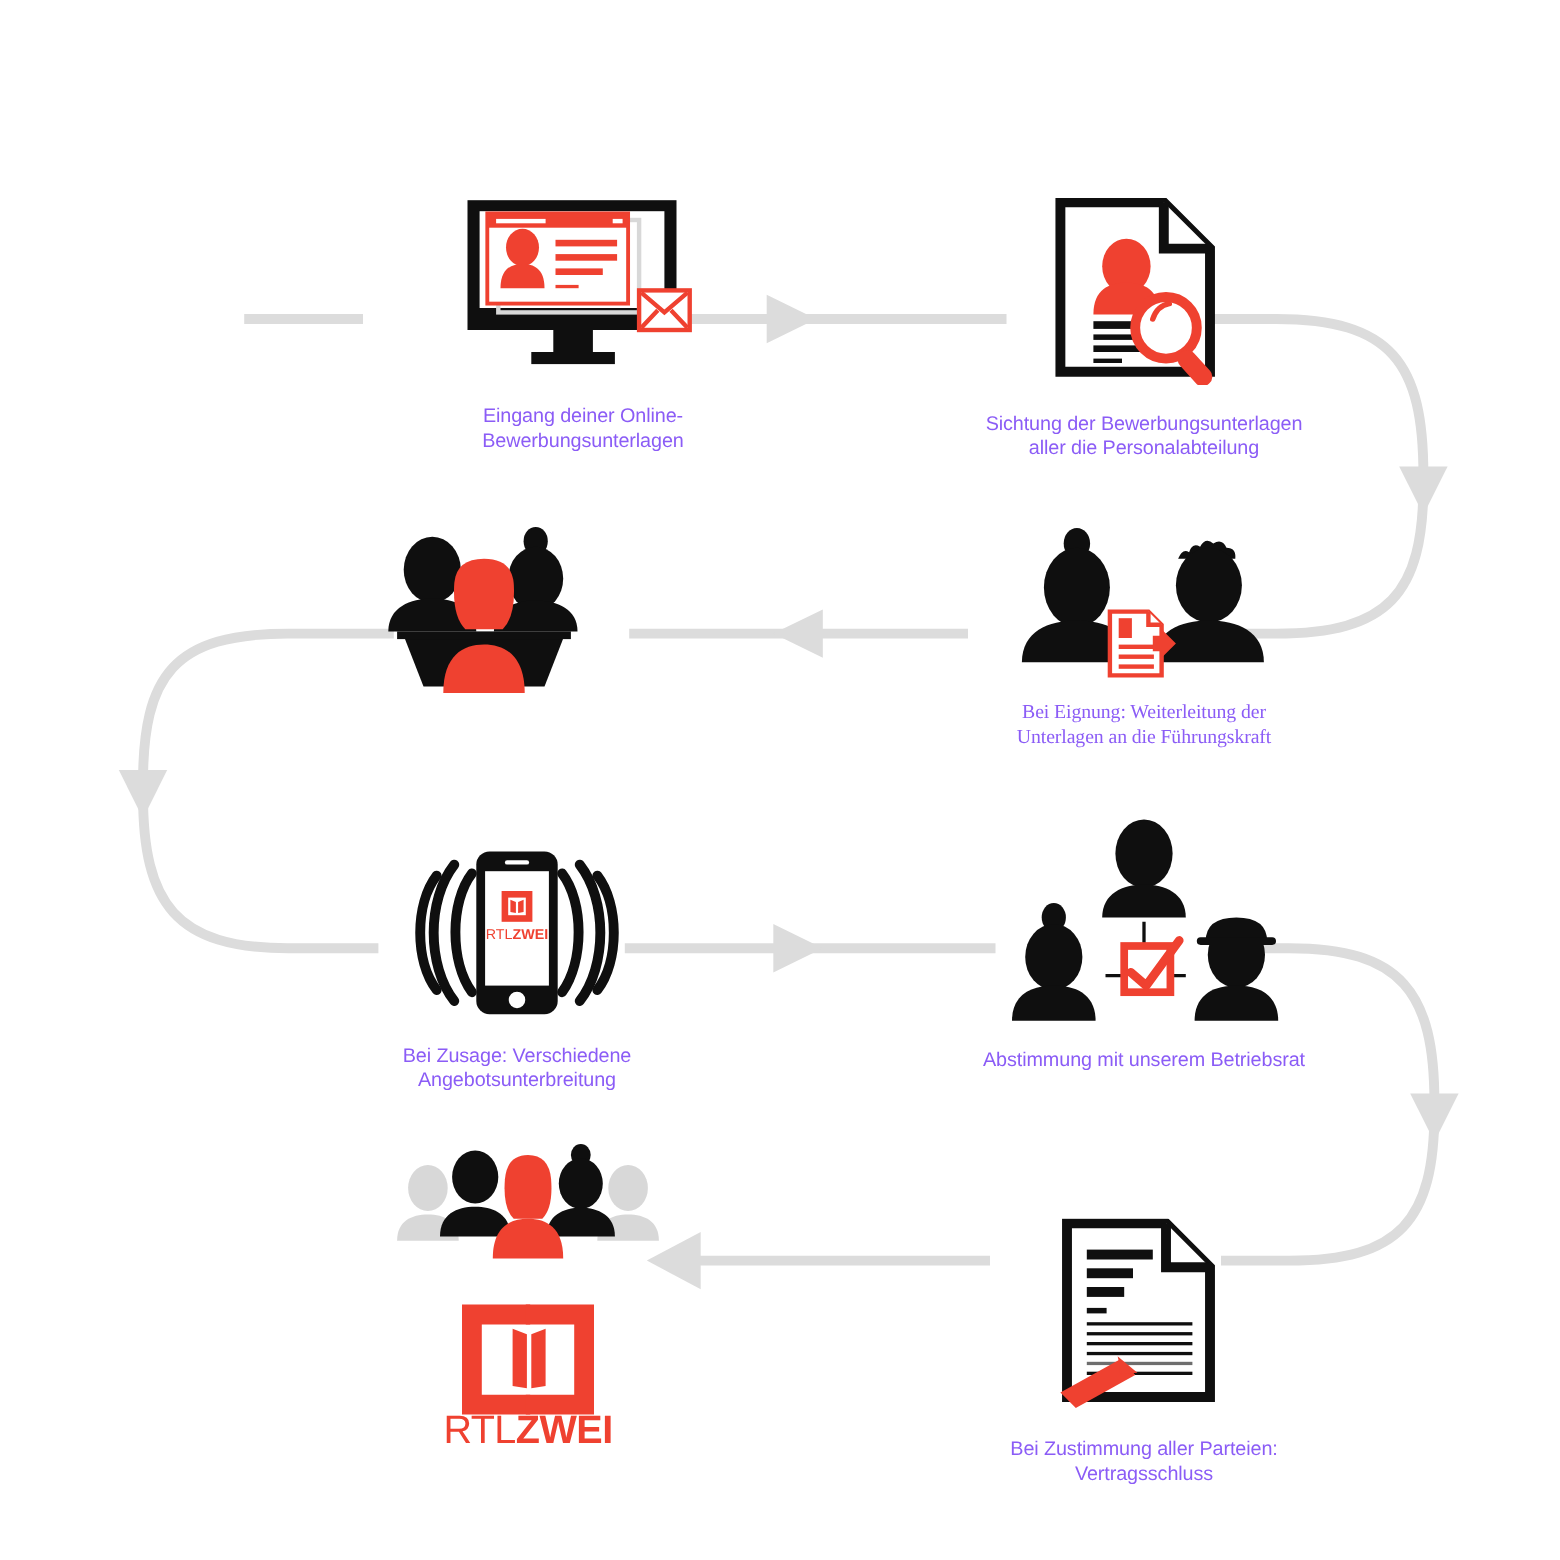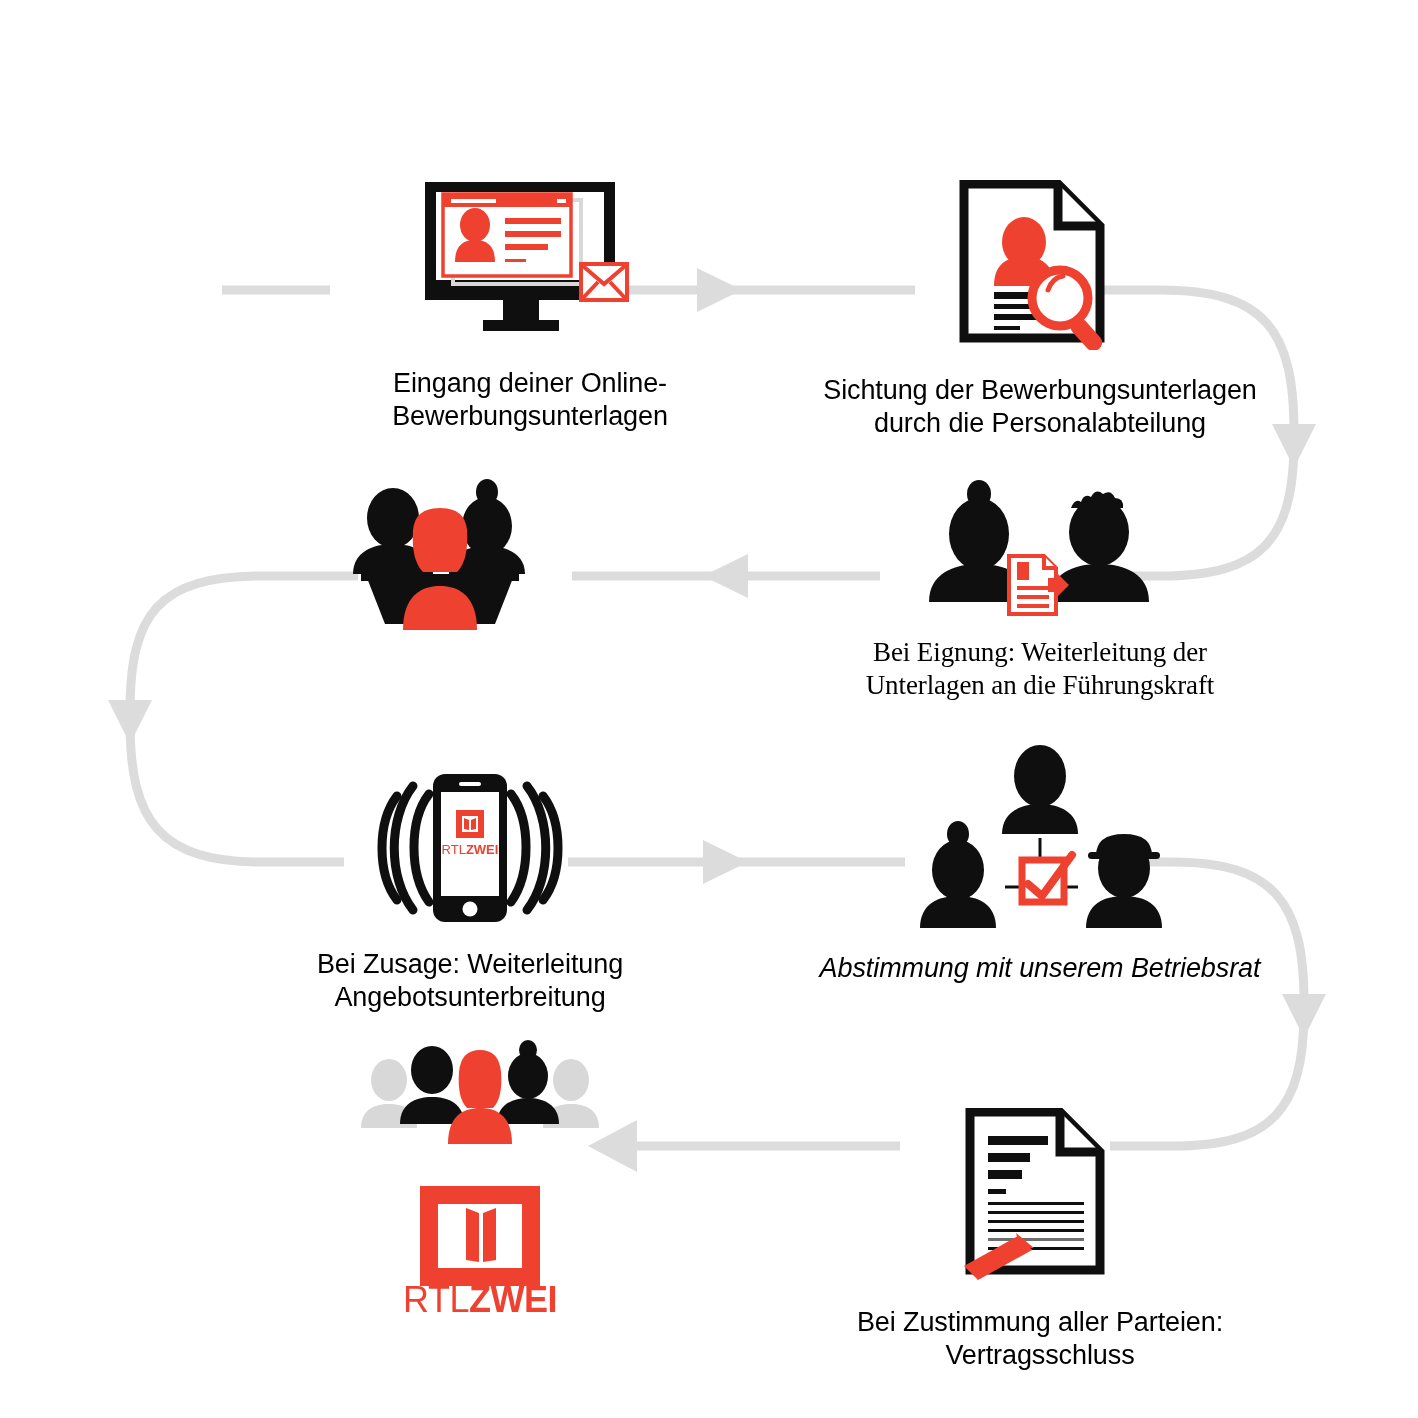--- a/index.html
+++ b/index.html
@@ -6,34 +6,34 @@
   body{
     width:1418px;height:1418px;
     font-family:"Liberation Sans","DejaVu Sans",sans-serif;
     overflow:hidden;
   }
   #stage{position:relative;width:1418px;height:1418px;background:#fff;}
   #flow-svg{position:absolute;left:0;top:0;width:1418px;height:1418px;}
   .step{position:absolute;text-align:center;}
   .step-icon{position:relative;margin:0 auto;}
   .step-label{
-    color:#000000;
-    font-size:27px;
+    color:#8b5cf6;
+    font-size:18px;
     line-height:1.24;
     letter-spacing:-0.1px;
     white-space:pre-line;
     font-weight:400;
   }
   
   #step-1{left:240px;top:180px;width:580px;}
   #step-2{left:760px;top:180px;width:560px;}
   #step-3{left:760px;top:478px;width:560px;}
   #step-4{left:150px;top:478px;width:580px;}
   #step-5{left:260px;top:768px;width:420px;}
-  #step-6{left:780px;top:742px;width:520px;font-style:italic;}
+  #step-6{left:780px;top:742px;width:520px;}
   #step-7{left:790px;top:1108px;width:500px;}
   #step-8{left:290px;top:1040px;width:380px;}
 
   .lbl-1{margin-top:22px;}
   .lbl-2{margin-top:24px;}
   .lbl-3{margin-top:8px;font-family:Liberation Serif, serif;}
   .lbl-4{margin-top:14px;}
   .lbl-5{margin-top:20px;}
   .lbl-6{margin-top:20px;}
   .lbl-7{margin-top:18px;}
@@ -138,21 +138,21 @@
         <rect x="44" y="112" width="74" height="7" fill="#0f0f0f"></rect>
         <rect x="44" y="124" width="74" height="5" fill="#0f0f0f"></rect>
         <rect x="44" y="134" width="46" height="6" fill="#0f0f0f"></rect>
         <rect x="44" y="146" width="26" height="4" fill="#0f0f0f"></rect>
         <circle cx="110" cy="118" r="28" fill="#ffffff" stroke="#ef4130" stroke-width="9"></circle>
         <path d="M98 110 C101 101 107 97 113 96" fill="none" stroke="#ef4130" stroke-width="5" stroke-linecap="round"></path>
         <rect x="128" y="136" width="17" height="38" rx="8" fill="#ef4130" transform="rotate(-42 136 155)"></rect>
       </svg>
     </div>
     <div class="step-label lbl-2">Sichtung der Bewerbungsunterlagen
-durch die Personalabteilung</div>
+aller die Personalabteilung</div>
   </div>
 
   <div class="step" id="step-3">
     <div class="step-icon" style="width:250px;height:150px;">
       <svg viewBox="0 0 250 150" width="250" height="150">
 
         <ellipse cx="64" cy="16" rx="12" ry="14" fill="#0f0f0f"></ellipse>
         <ellipse cx="64" cy="56" rx="30" ry="36" fill="#0f0f0f"></ellipse>
         <path d="M14 124 C14 96 38 86 64 86 C90 86 114 96 114 124 Z" fill="#0f0f0f"></path>
 
@@ -211,21 +211,21 @@
         <rect x="104" y="14" width="22" height="4" rx="2" fill="#ffffff"></rect>
         <circle cx="115" cy="141" r="7.5" fill="#ffffff"></circle>
 
         <rect x="101" y="42" width="28" height="28" fill="#ef4130"></rect>
         <rect x="107" y="48" width="16" height="16" fill="#ffffff"></rect>
         <polygon points="109,50 114,52 114,62 109,61" fill="#ef4130"></polygon>
         <polygon points="116,52 121,50 121,61 116,62" fill="#ef4130"></polygon>
         <text x="115" y="86" font-family="Liberation Sans, sans-serif" font-size="13" fill="#ef4130" text-anchor="middle"><tspan font-weight="400">RTL</tspan><tspan font-weight="700">ZWEI</tspan></text>
       </svg>
     </div>
-    <div class="step-label lbl-5">Bei Zusage: Weiterleitung
+    <div class="step-label lbl-5">Bei Zusage: Verschiedene
 Angebotsunterbreitung</div>
   </div>
 
   <div class="step" id="step-6">
     <div class="step-icon" style="width:260px;height:190px;">
       <svg viewBox="0 0 260 190" width="260" height="190">
 
         <ellipse cx="130" cy="34" rx="26" ry="31" fill="#0f0f0f"></ellipse>
         <path d="M92 92 C92 70 111 62 130 62 C149 62 168 70 168 92 Z" fill="#0f0f0f"></path>
 

